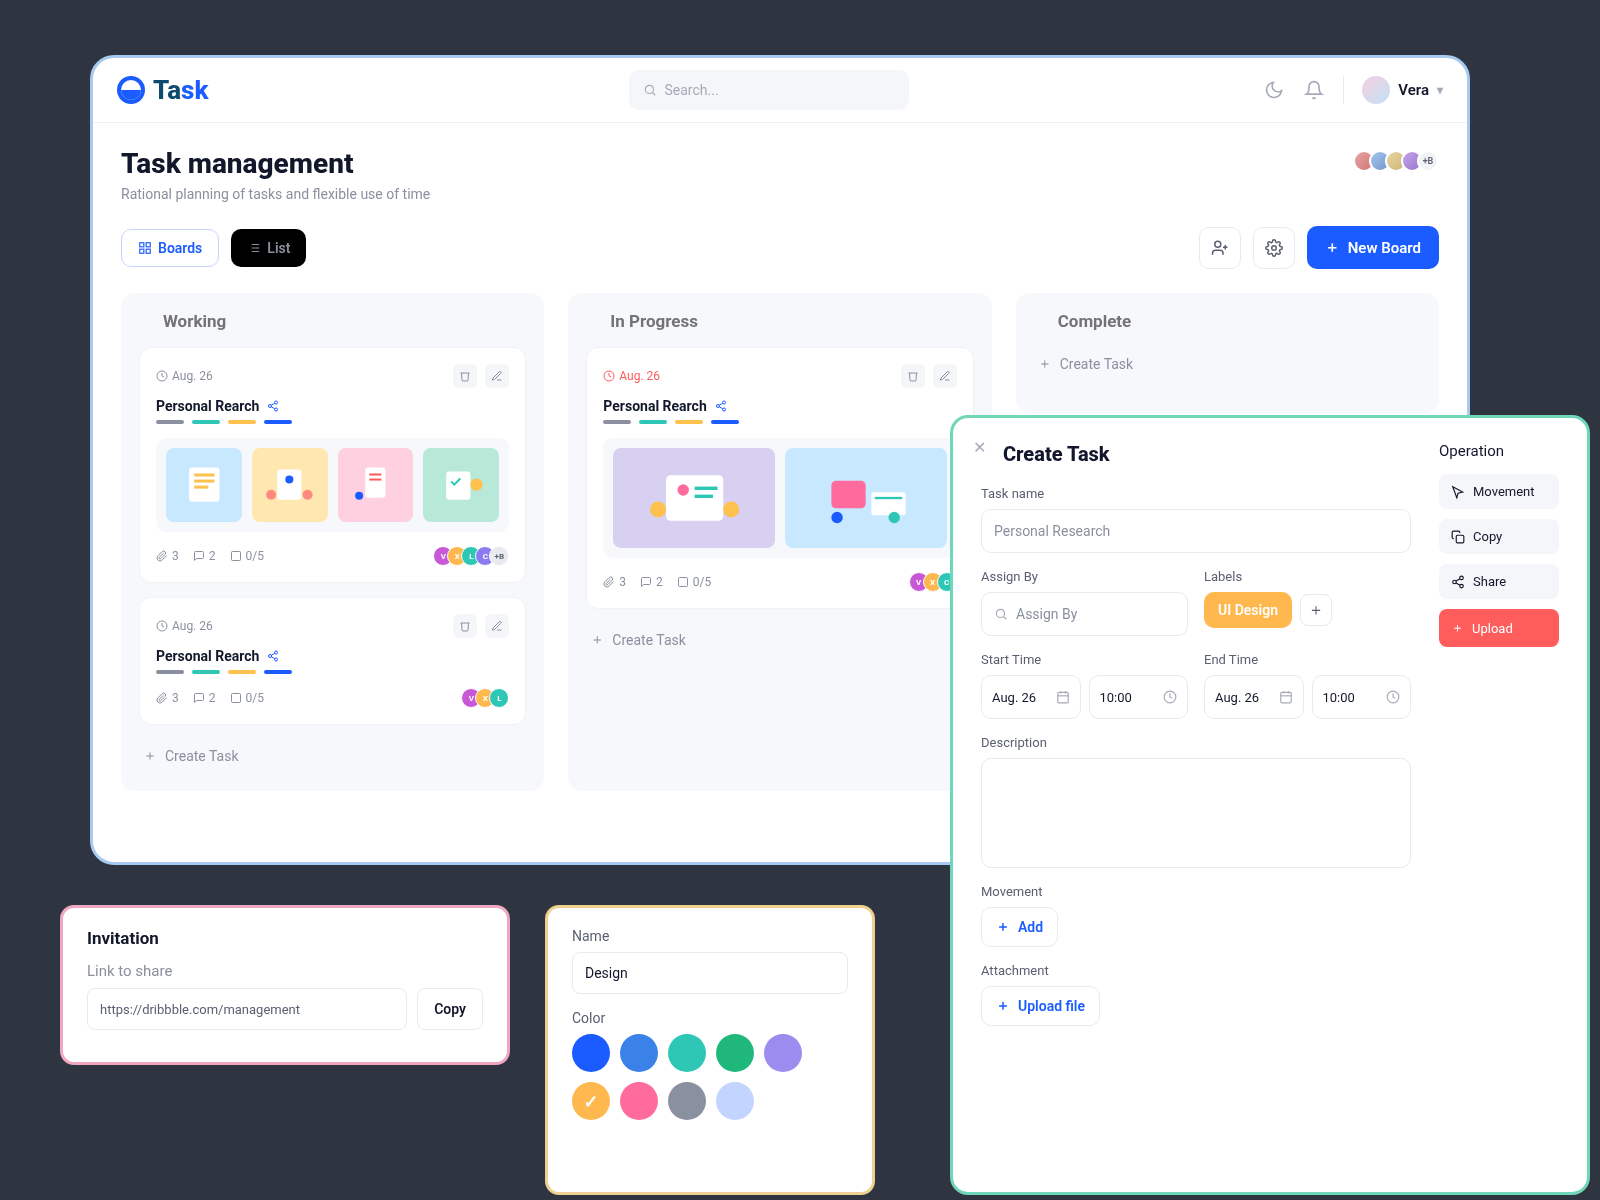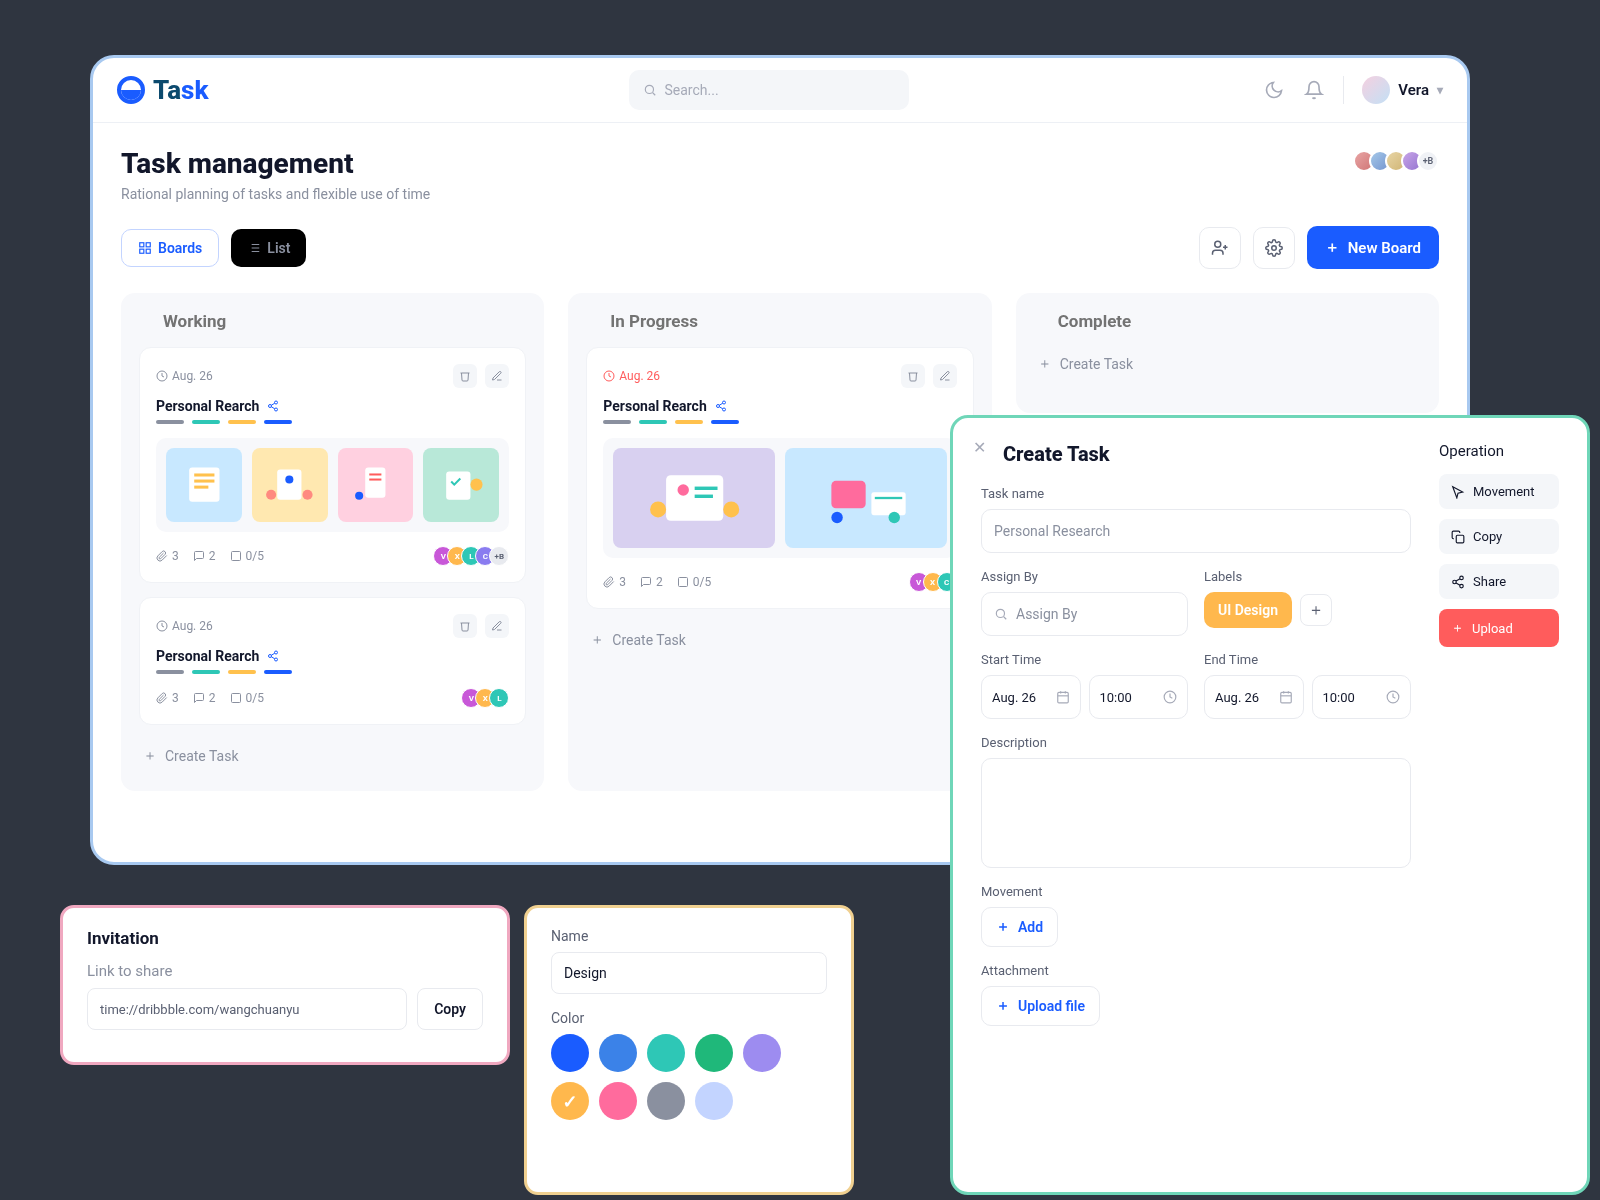--- a/index.html
+++ b/index.html
@@ -98,21 +98,21 @@
 
 
 .invite-panel { position: absolute; top: 905px; left: 60px; width: 450px; height: 160px; background: #fff; border-radius: 14px; border: 3px solid #f0a8c0; padding: 20px 24px; }
 .invite-title { font-size: 17px; font-weight: 700; color: #12172b; margin-bottom: 14px; }
 .invite-label { font-size: 15px; color: #8a909f; margin-bottom: 8px; }
 .invite-row { display: flex; gap: 10px; }
 .invite-input { flex: 1; height: 42px; border: 1px solid #e8eaef; border-radius: 8px; padding: 0 12px; font-size: 13px; color: #5a6072; display: flex; align-items: center; }
 .copy-btn { padding: 0 16px; height: 42px; border: 1px solid #e8eaef; border-radius: 8px; display: flex; align-items: center; cursor: pointer; font-size: 14px; font-weight: 600; color: #12172b; }
 
 
-.color-panel { position: absolute; top: 905px; left: 524px; width: 330px; height: 290px; background: #fff; border-radius: 14px; border: 3px solid #f0d090; padding: 20px 24px; }
+.color-panel { position: absolute; top: 905px; left: 545px; width: 330px; height: 290px; background: #fff; border-radius: 14px; border: 3px solid #f0d090; padding: 20px 24px; }
 .color-label { font-size: 14px; color: #5a6072; margin-bottom: 8px; }
 .color-input { width: 100%; height: 42px; border: 1px solid #e8eaef; border-radius: 8px; padding: 0 12px; font-size: 14px; color: #12172b; display: flex; align-items: center; margin-bottom: 16px; }
 .swatches { display: flex; flex-wrap: wrap; gap: 10px; }
 .swatch { width: 38px; height: 38px; border-radius: 50%; cursor: pointer; display: flex; align-items: center; justify-content: center; }
 .swatch.selected::after { content: '✓'; color: #fff; font-size: 18px; font-weight: 700; }
 
 svg { display: block; }
 </style>
 </head>
 <body>
@@ -617,21 +617,21 @@
         <span>Upload</span>
       </div>
   </div>
 </div>
 
 <div class="invite-panel">
   <div class="invite-title">Invitation</div>
   <div class="invite-label">Link to share</div>
   <div class="invite-row">
     <div class="invite-input">
-        <span>time://dribbble.com/wangchuanyu</span>
+        <span>https://dribbble.com/management</span>
       </div>
     <div class="copy-btn">
         <span>Copy</span>
       </div>
   </div>
 </div>
 
 <div class="color-panel">
   <div class="color-label">Name</div>
   <div class="color-input">

